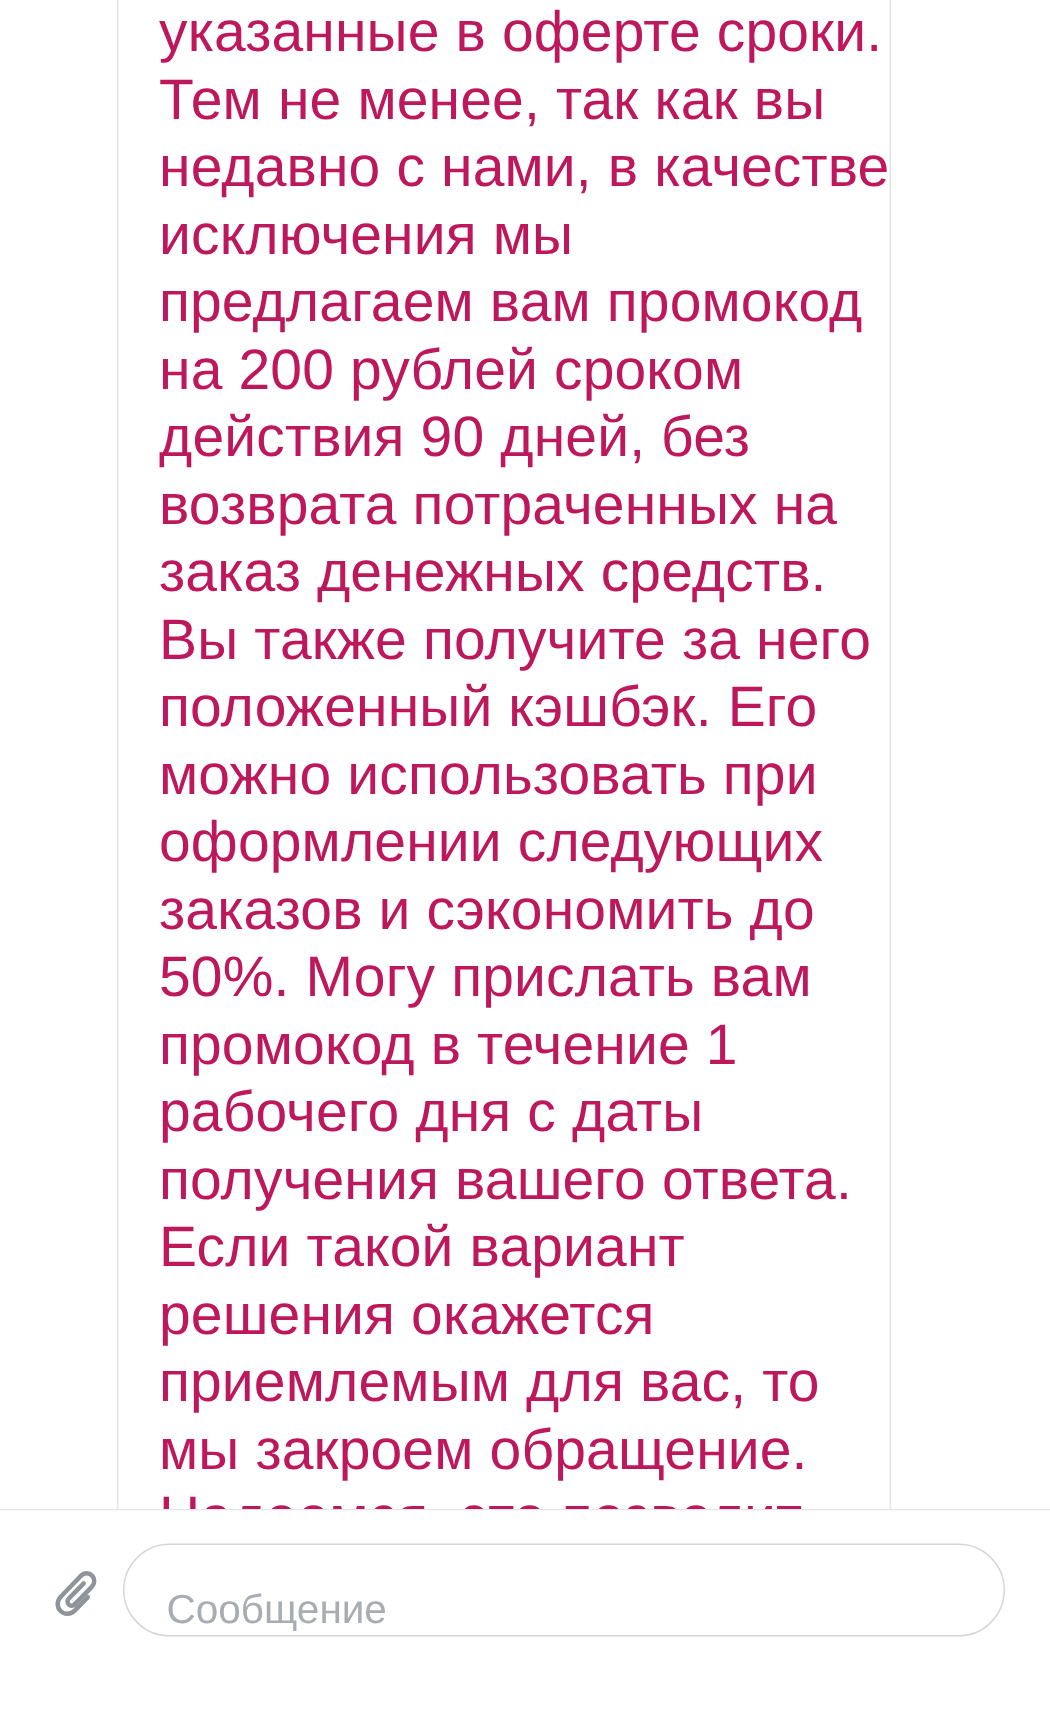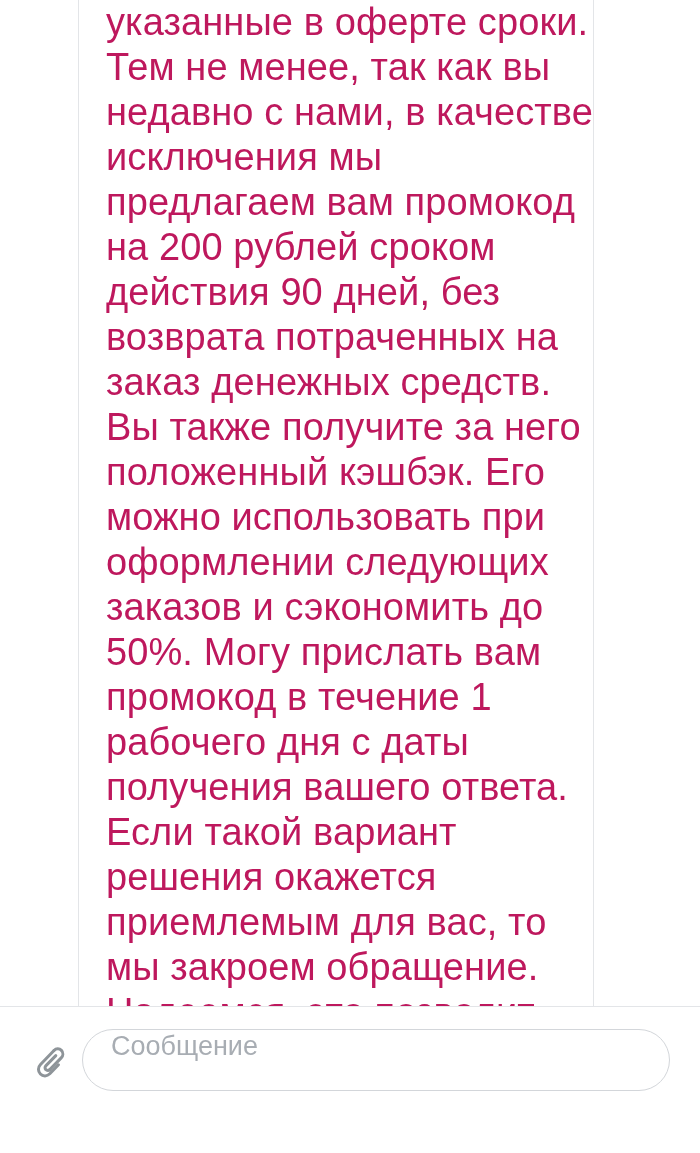--- a/index.html
+++ b/index.html
@@ -96,21 +96,21 @@
   }
   .attach-btn svg { display: block; }
 
   .input-wrap {
     flex: 1 1 auto;
     margin-left: 8px;
     height: 62px;
     border: 1.5px solid #d3d6da;
     border-radius: 31px;
     display: flex;
-    align-items: flex-start;
+    align-items: flex-end;
     padding: 0 26px;
     box-sizing: border-box;
     background: #ffffff;
   }
 
   .msg-input {
     border: none;
     outline: none;
     width: 100%;
     font-family: "Liberation Sans", sans-serif;

